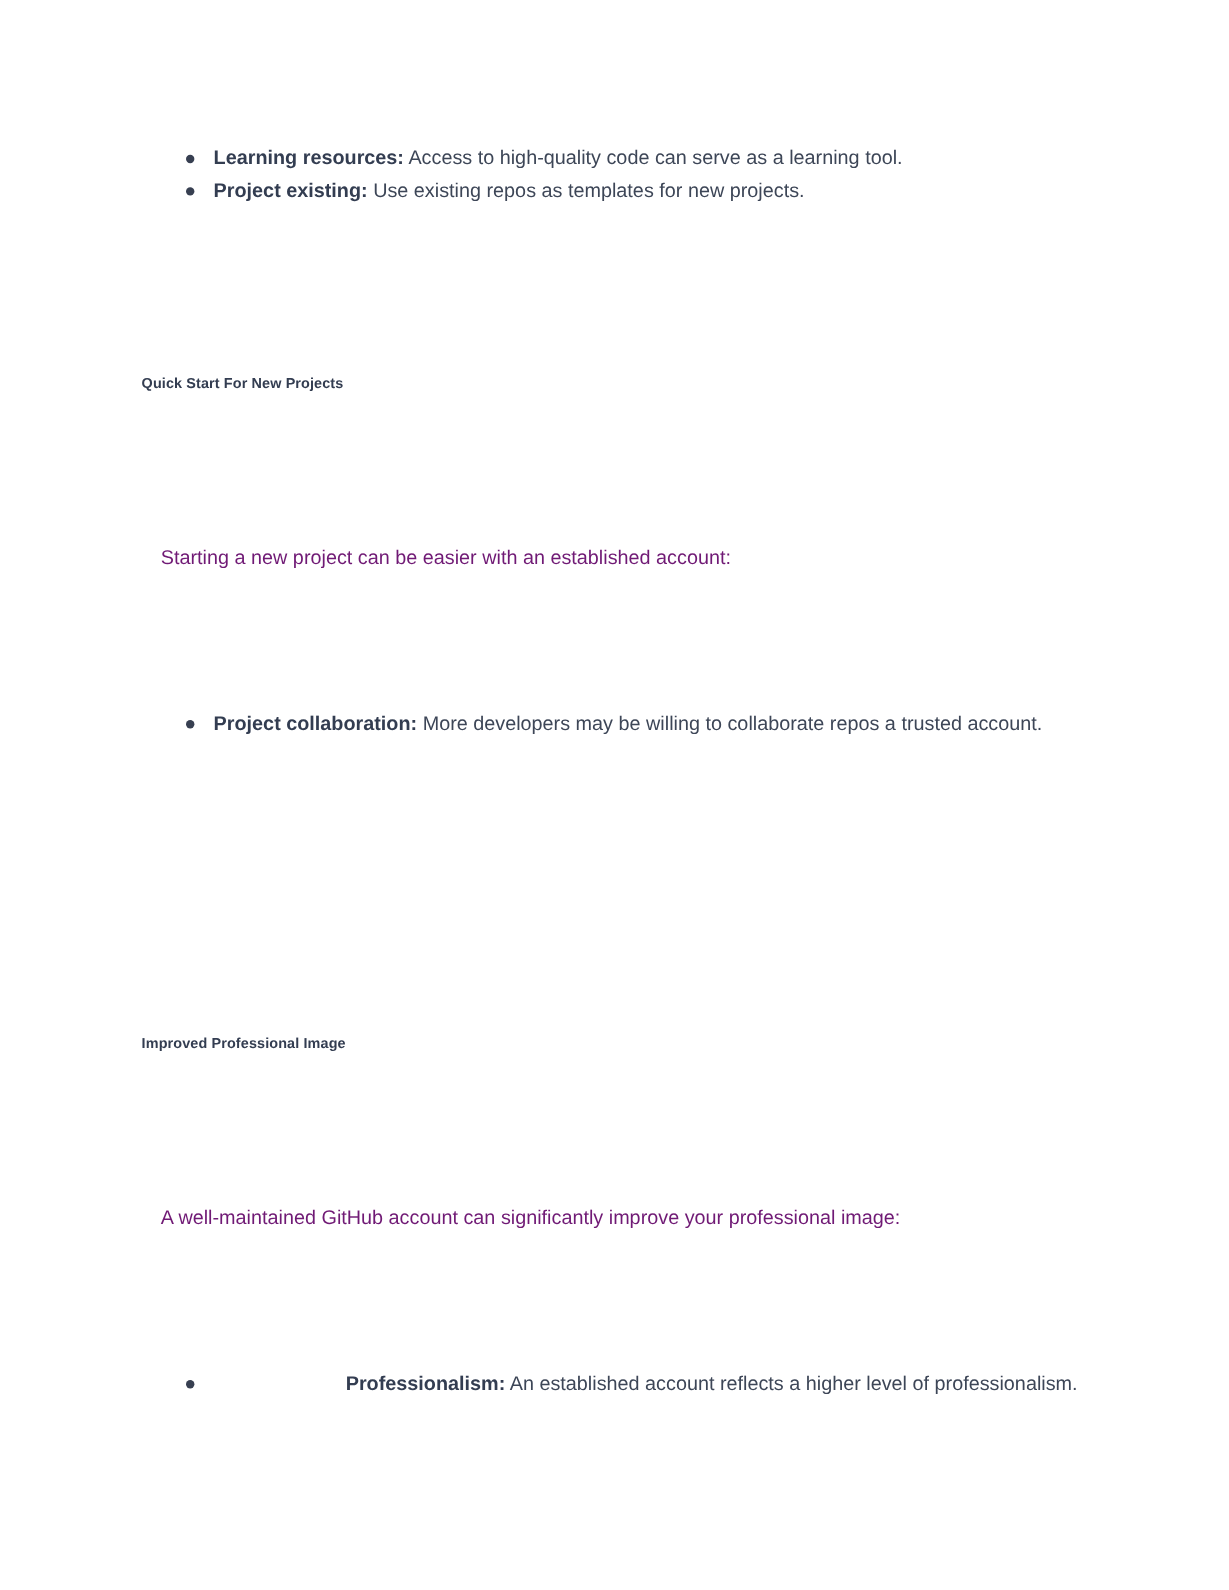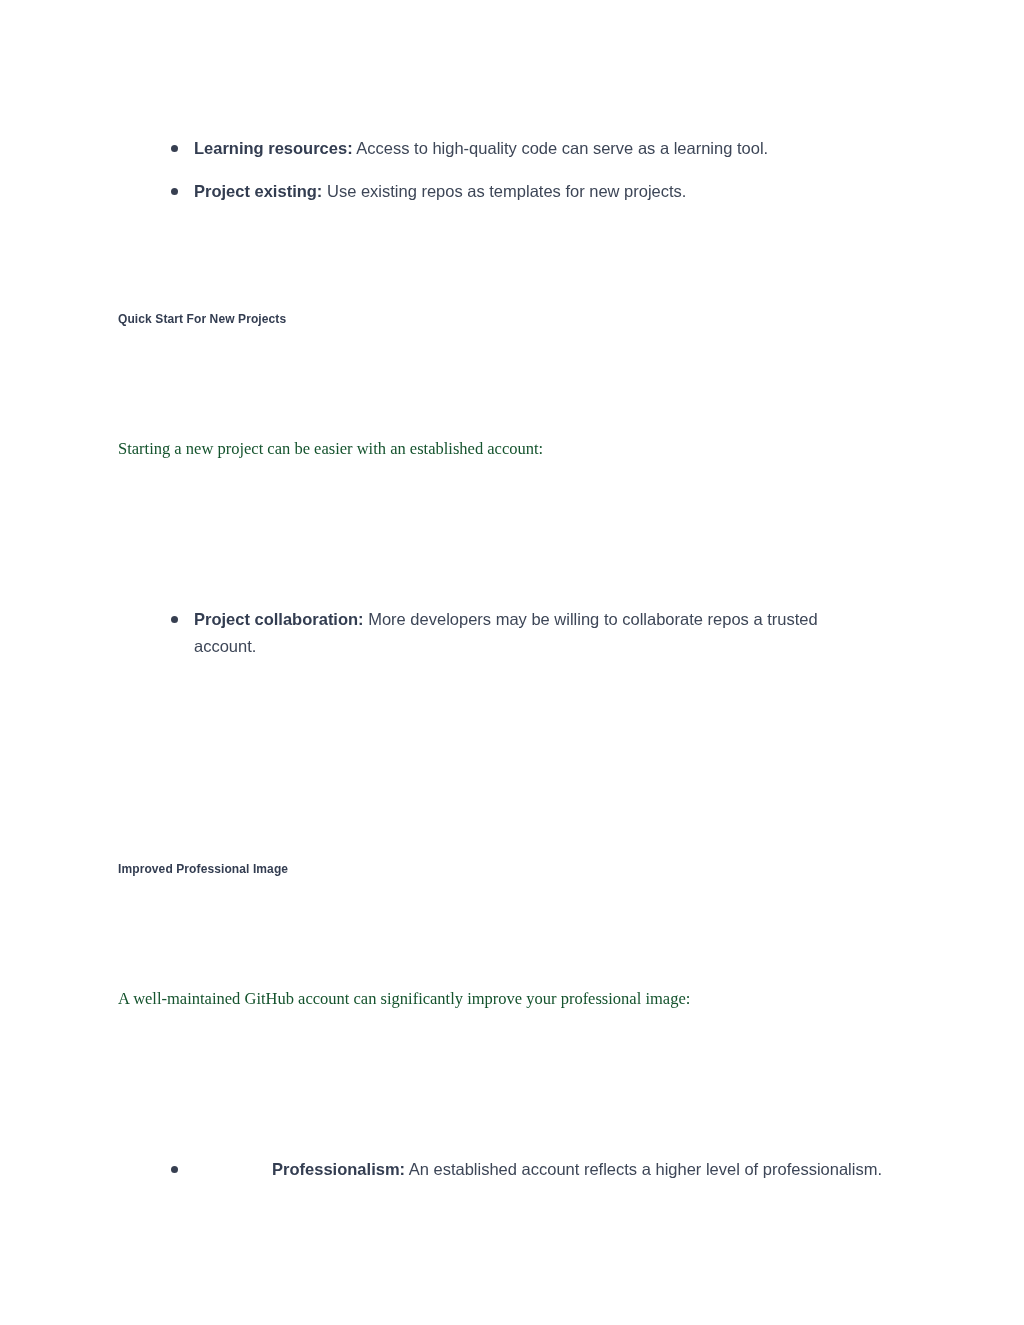--- a/index.html
+++ b/index.html
@@ -35,41 +35,40 @@
     margin: 0;
     font-size: 12px;
     line-height: 26px;
     font-weight: bold;
     color: #333d51;
     letter-spacing: 0.1px;
   }
 
   
   p.body-text {
-    margin: 0;
+    margin: 16px;
     font-size: 16.5px;
     line-height: 26px;
-    color: #14532d;
+    color: #701a75;
     font-weight: normal;
-    font-family: Liberation Serif, serif;
   }
 
   
   ul.bullet-list {
     margin: 0;
     padding: 0;
     list-style: none;
   }
   ul.bullet-list > li {
     position: relative;
     padding-left: 60px;
     font-size: 16.5px;
     line-height: 27px;
     color: #3d4657;
-    margin: 16px;
+    margin: 0;
   }
   ul.bullet-list > li::before {
     content: "";
     position: absolute;
     left: 37px;
     top: 10px;
     width: 7px;
     height: 7px;
     border-radius: 50%;
     background: #373f51;

